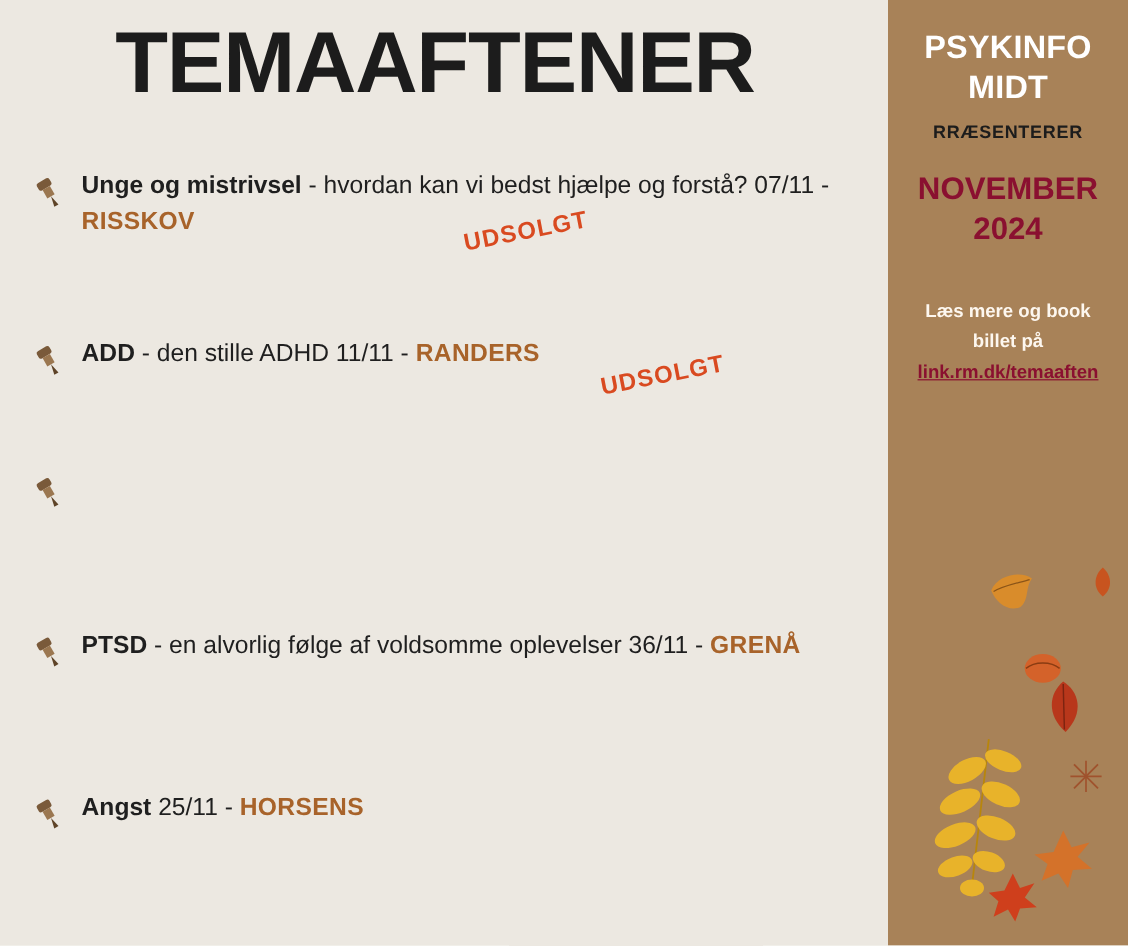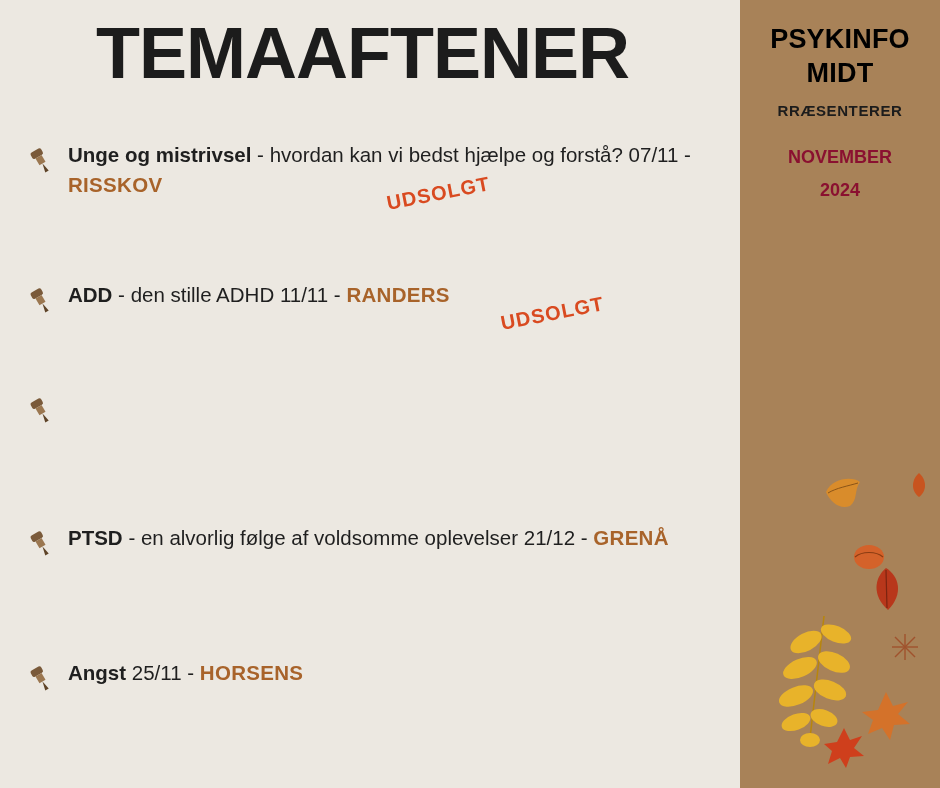--- a/index.html
+++ b/index.html
@@ -87,34 +87,34 @@
     width: 200px;
     height: 788px;
     background: #a88258;
     text-align: center;
     overflow: hidden;
   }
   .brand {
     margin-top: 22px;
     font-size: 27px;
     font-weight: bold;
-    color: #000000;
+    color: #ffffff;
     line-height: 34px;
     letter-spacing: 0.2px;
   }
   .presents {
     margin-top: 12px;
     font-size: 15px;
     font-weight: bold;
     color: #1c1c1c;
     letter-spacing: 0.6px;
   }
   .month {
     margin-top: 22px;
-    font-size: 18px;
+    font-size: 26px;
     font-weight: bold;
     color: #8a1030;
     line-height: 33px;
   }
   .booking {
     margin-top: 40px;
     font-size: 15.5px;
     color: #fdf7ef;
     line-height: 25px;
     font-weight: bold;
@@ -195,21 +195,21 @@
         <span class="pin">
           <svg width="30" height="30" viewBox="0 0 30 30">
             <g transform="rotate(-30 15 15)">
               <rect x="9" y="3" width="12" height="7" rx="2" fill="#7a5a3a"></rect>
               <rect x="11.5" y="10" width="7" height="8" fill="#9b7750"></rect>
               <path d="M15 18 L17 27 L13 27 Z" fill="#5e4327"></path>
             </g>
           </svg>
         </span>
         <div class="evt-text">
-          <b>PTSD</b><span> - en alvorlig følge af voldsomme oplevelser 21/12 - </span><span class="city">GRENÅ</span>
+          <b>PTSD</b><span> - en alvorlig følge af voldsomme oplevelser 36/11 - </span><span class="city">GRENÅ</span>
         </div>
       </div>
 
       <div class="event" id="evt-4">
         <span class="pin">
           <svg width="30" height="30" viewBox="0 0 30 30">
             <g transform="rotate(-30 15 15)">
               <rect x="9" y="3" width="12" height="7" rx="2" fill="#7a5a3a"></rect>
               <rect x="11.5" y="10" width="7" height="8" fill="#9b7750"></rect>
               <path d="M15 18 L17 27 L13 27 Z" fill="#5e4327"></path>
@@ -226,20 +226,25 @@
 
   <div class="right">
     <div class="brand">
       <div>PSYKINFO</div>
       <div>MIDT</div>
     </div>
     <div class="presents">RRÆSENTERER</div>
     <div class="month">
       <div>NOVEMBER</div>
       <div>2024</div>
+    </div>
+    <div class="booking">
+      <div>Læs mere og book</div>
+      <div>billet på</div>
+      <a class="link" href="#">link.rm.dk/temaaften</a>
     </div>
 
     <span class="leaf leaf-a">
       <svg width="42" height="36" viewBox="0 0 42 36">
         <path d="M4 18 C10 4 30 2 38 8 C32 16 36 26 28 32 C18 36 8 28 4 18 Z" fill="#d98c2b"></path>
         <path d="M6 19 C14 14 26 12 36 9" stroke="#8a5418" stroke-width="1" fill="none"></path>
       </svg>
     </span>
     <span class="leaf leaf-b">
       <svg width="22" height="26" viewBox="0 0 22 26">

